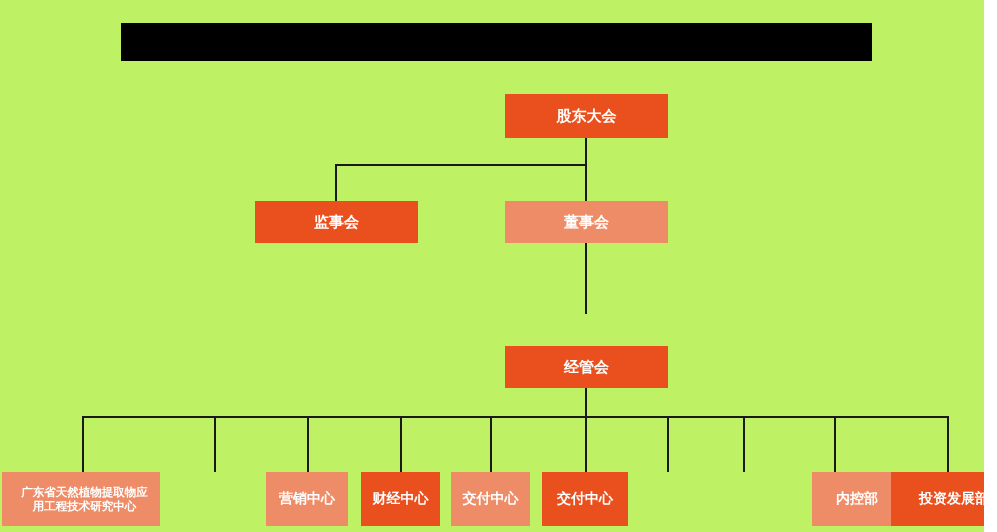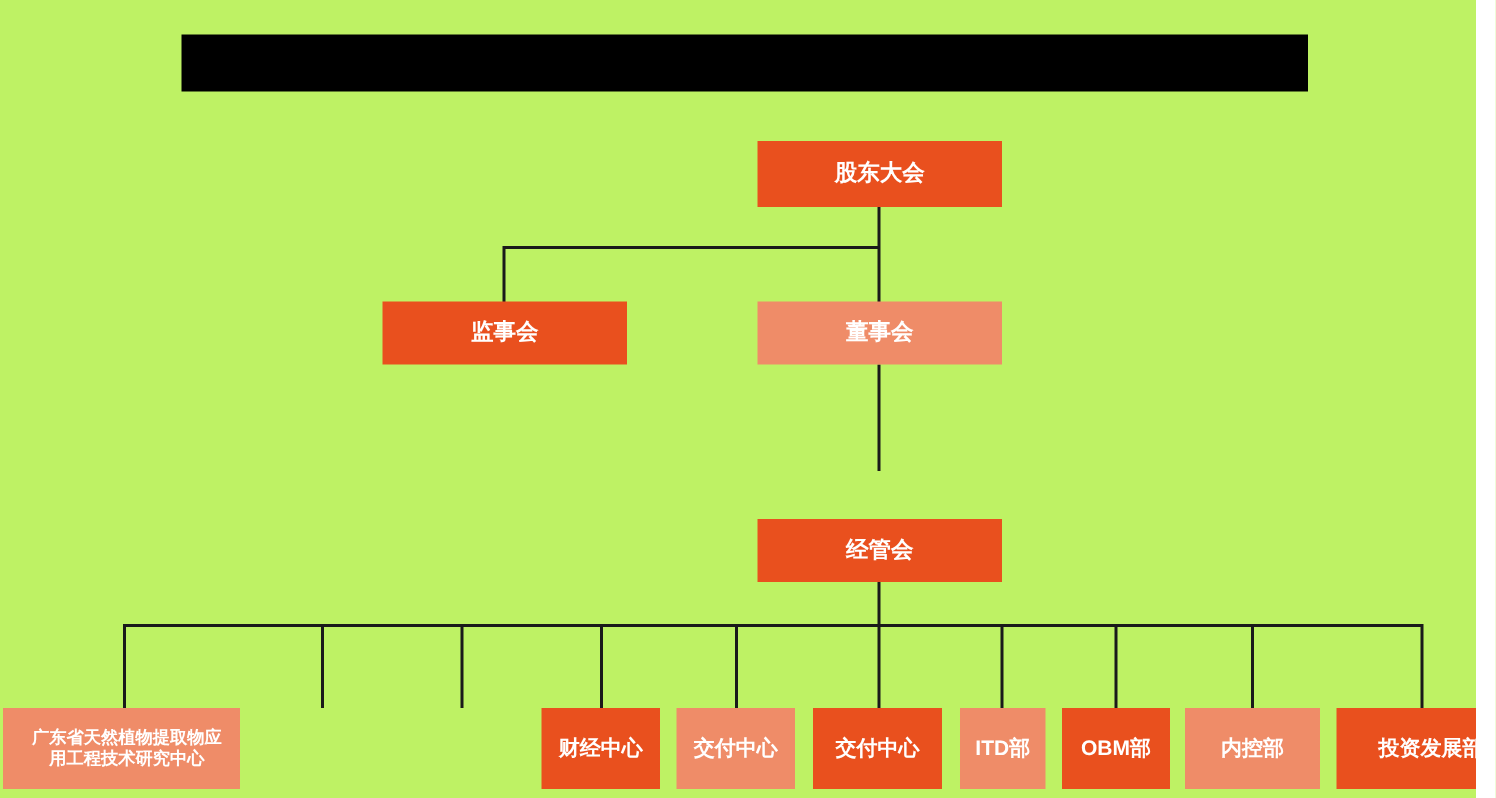--- a/index.html
+++ b/index.html
@@ -93,28 +93,27 @@
   <div class="node lvl2 dark" style="left:255px; top:201px; width:163px; height:42px;">监事会</div>
 
   <div class="node lvl2 light" style="left:505px; top:201px; width:163px; height:42px;">董事会</div>
 
   <div class="node lvl3 dark" style="left:505px; top:314px; width:163px; height:42px;margin-top:32px;">经管会</div>
 
   <div class="node leaf small light" style="left:2px; top:472px; width:158px; height:54px;">广东省天然植物提取物应
 用工程技术研究中心</div>
 
 
+  <div class="node leaf light" style="left:266px; top:472px; width:82px; height:54px;">营销中心</div>
 
   <div class="node leaf dark" style="left:361px; top:472px; width:79px; height:54px;text-align:center;">财经中心</div>
 
   <div class="node leaf light" style="left:451px; top:472px; width:79px; height:54px;">交付中心</div>
 
   <div class="node leaf dark" style="left:542px; top:472px; width:86px; height:54px;">交付中心</div>
 
-  <div class="node leaf light" style="left:640px; top:472px; width:57px; height:54px;">ITD部</div>
 
-  <div class="node leaf dark" style="left:708px; top:472px; width:72px; height:54px;">OBM部</div>
 
-  <div class="node leaf light" style="left:790px; top:472px; width:90px; height:54px;">内控部</div>
+  <div class="node leaf light" style="left:812px; top:472px; width:90px; height:54px;">内控部</div>
 
   <div class="node leaf dark" style="left:891px; top:472px; width:103px; height:54px;padding-left:26px;">投资发展部</div>
 
 </div>
 
 </body></html>

